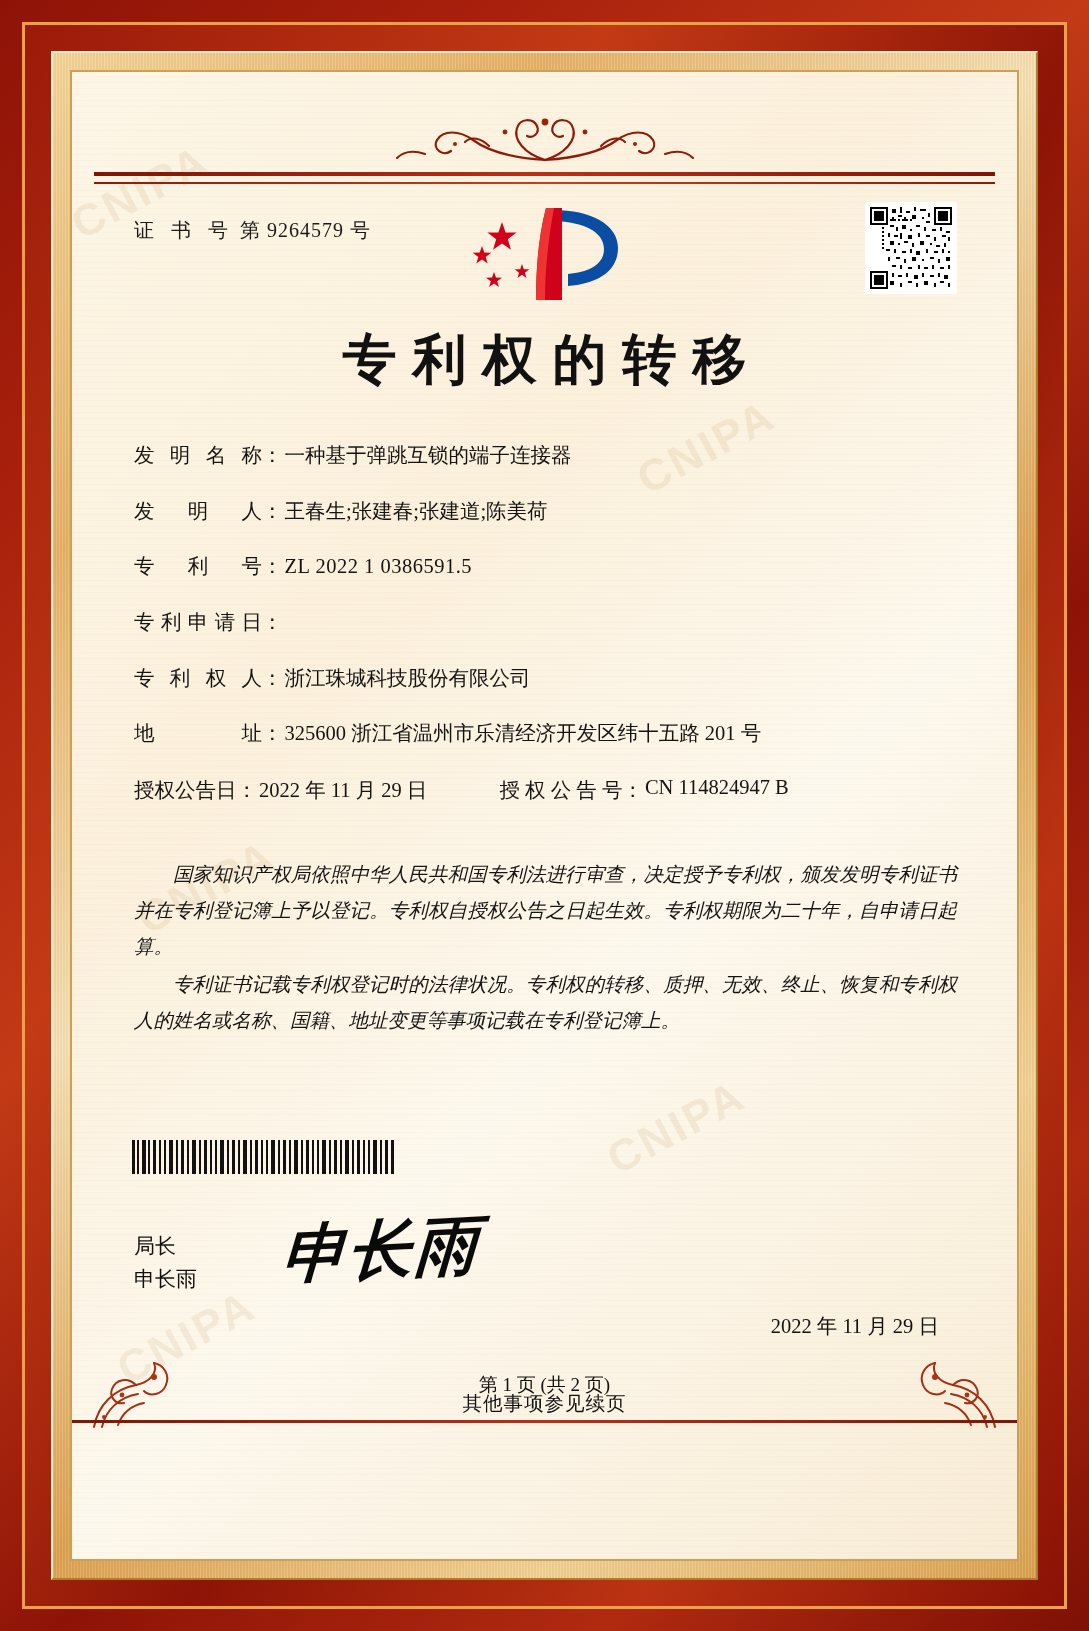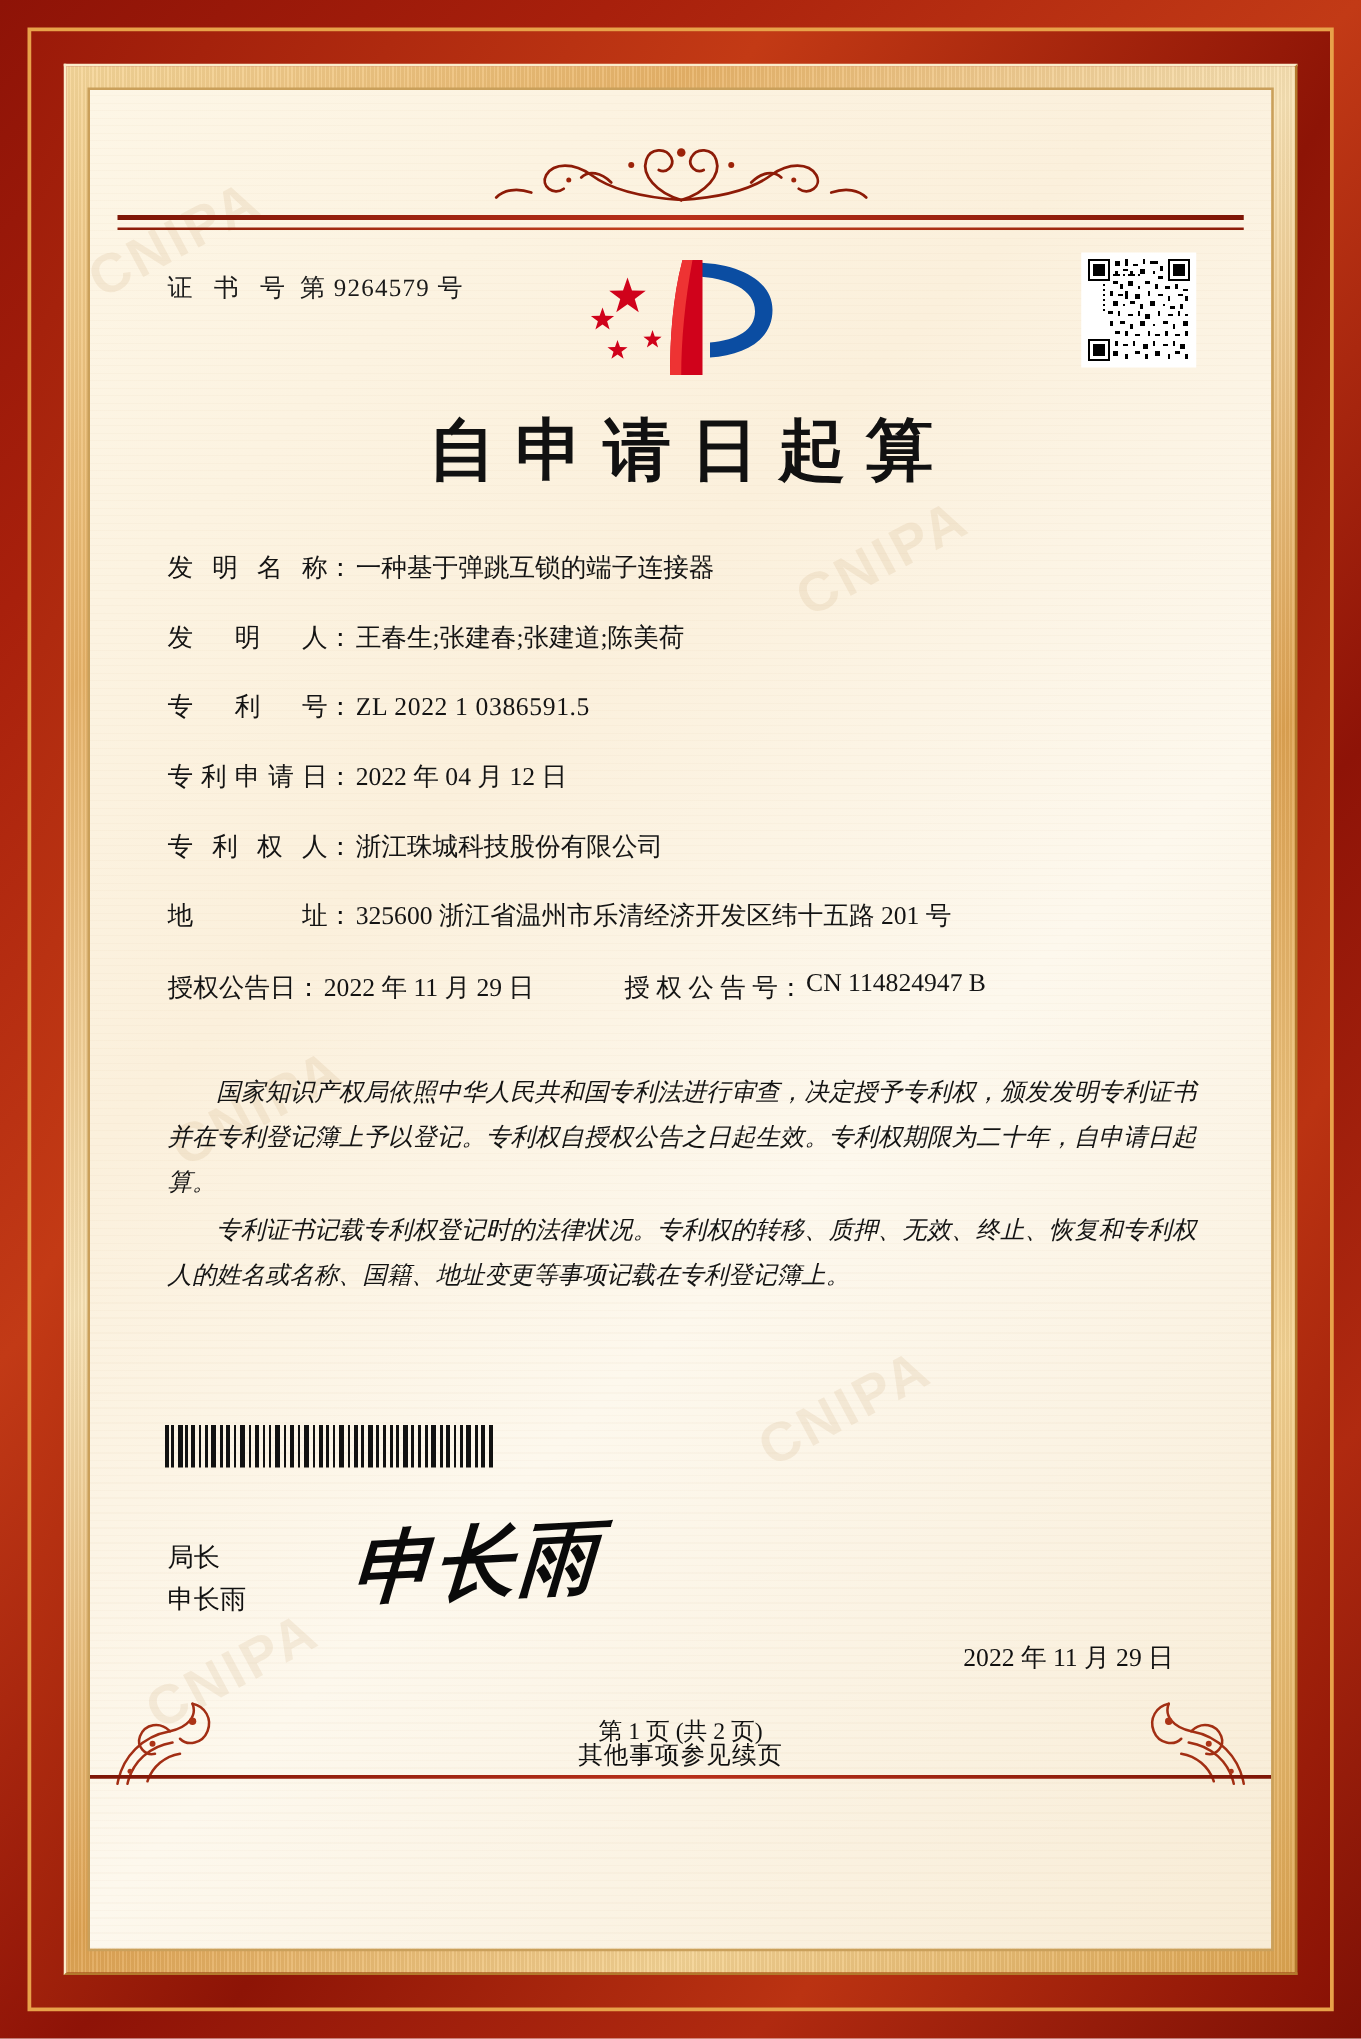--- a/index.html
+++ b/index.html
@@ -449,21 +449,21 @@
                   <rect x="20" y="38" width="2" height="1"></rect>
                 <rect x="24" y="39" width="1" height="2"></rect>
                   <rect x="28" y="38" width="2" height="2"></rect>
                   <rect x="33" y="39" width="1" height="2"></rect>
                 <rect x="36" y="38" width="2" height="1"></rect>
                   <rect x="40" y="39" width="1" height="2"></rect>
               </g>
             </svg>
           </div>
 
-          <div class="main-title">自申请日起算</div>
+          <div class="main-title">专利权的转移</div>
 
           <div class="fields">
 
             <div class="field-row">
               <span class="field-label">发 明 名 称</span>
               <span class="field-colon">：</span>
               <span class="field-value">一种基于弹跳互锁的端子连接器</span>
             </div>
 
             <div class="field-row">
@@ -474,21 +474,20 @@
 
             <div class="field-row">
               <span class="field-label">专 利 号</span>
               <span class="field-colon">：</span>
               <span class="field-value mono">ZL 2022 1 0386591.5</span>
             </div>
 
             <div class="field-row">
               <span class="field-label">专利申请日</span>
               <span class="field-colon">：</span>
-              <span class="field-value">2022 年 04 月 12 日</span>
             </div>
 
             <div class="field-row">
               <span class="field-label">专 利 权 人</span>
               <span class="field-colon">：</span>
               <span class="field-value">浙江珠城科技股份有限公司</span>
             </div>
 
             <div class="field-row">
               <span class="field-label">地 址</span>

